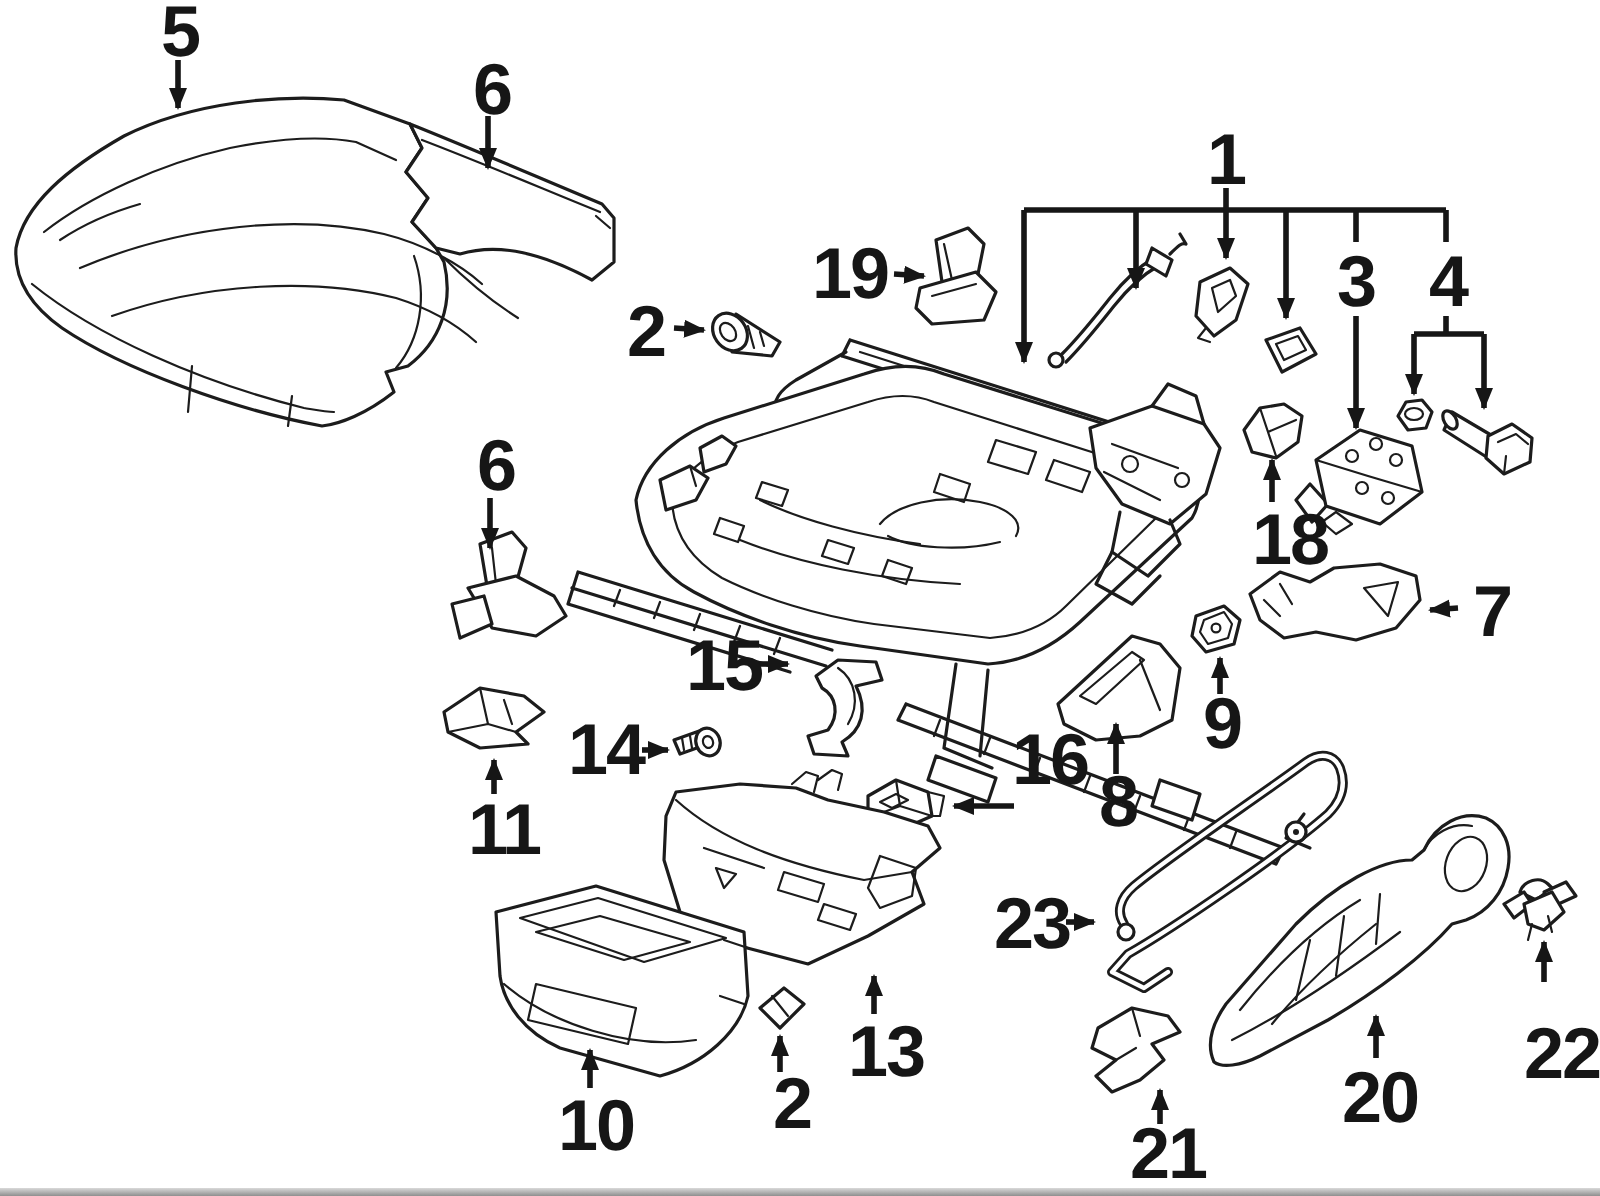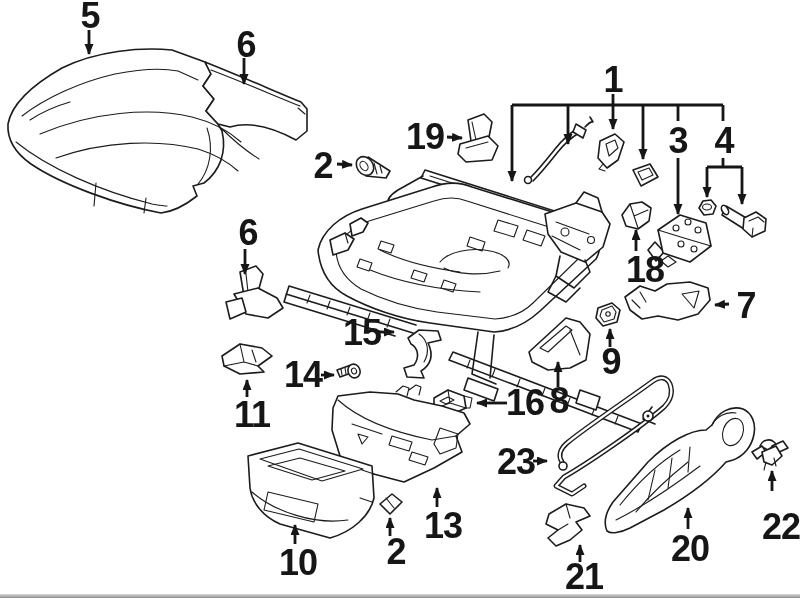--- a/index.html
+++ b/index.html
@@ -335,21 +335,21 @@
   <div class="num" style="left:246px;top:45px">6</div>
   <div class="num" style="left:746px;top:306px">7</div>
   <div class="num" style="left:559px;top:401px">8</div>
   <div class="num" style="left:611px;top:362px">9</div>
   <div class="num" style="left:252px;top:415px">11</div>
   <div class="num" style="left:298px;top:563px">10</div>
   <div class="num" style="left:396px;top:552px">2</div>
   <div class="num" style="left:443px;top:526px">13</div>
   <div class="num" style="left:303px;top:375px">14</div>
   <div class="num" style="left:362px;top:333px">15</div>
-  <div class="num" style="left:525px;top:403px">16</div>
+  <div class="num" style="left:525px;top:380px">16</div>
   <div class="num" style="left:248px;top:233px">6</div>
   <div class="num" style="left:645px;top:270px">18</div>
   <div class="num" style="left:425px;top:137px">19</div>
   <div class="num" style="left:690px;top:549px">20</div>
   <div class="num" style="left:584px;top:577px">21</div>
   <div class="num" style="left:781px;top:527px">22</div>
   <div class="num" style="left:516px;top:462px">23</div>
 
 
   <div class="bottom-edge"></div>

